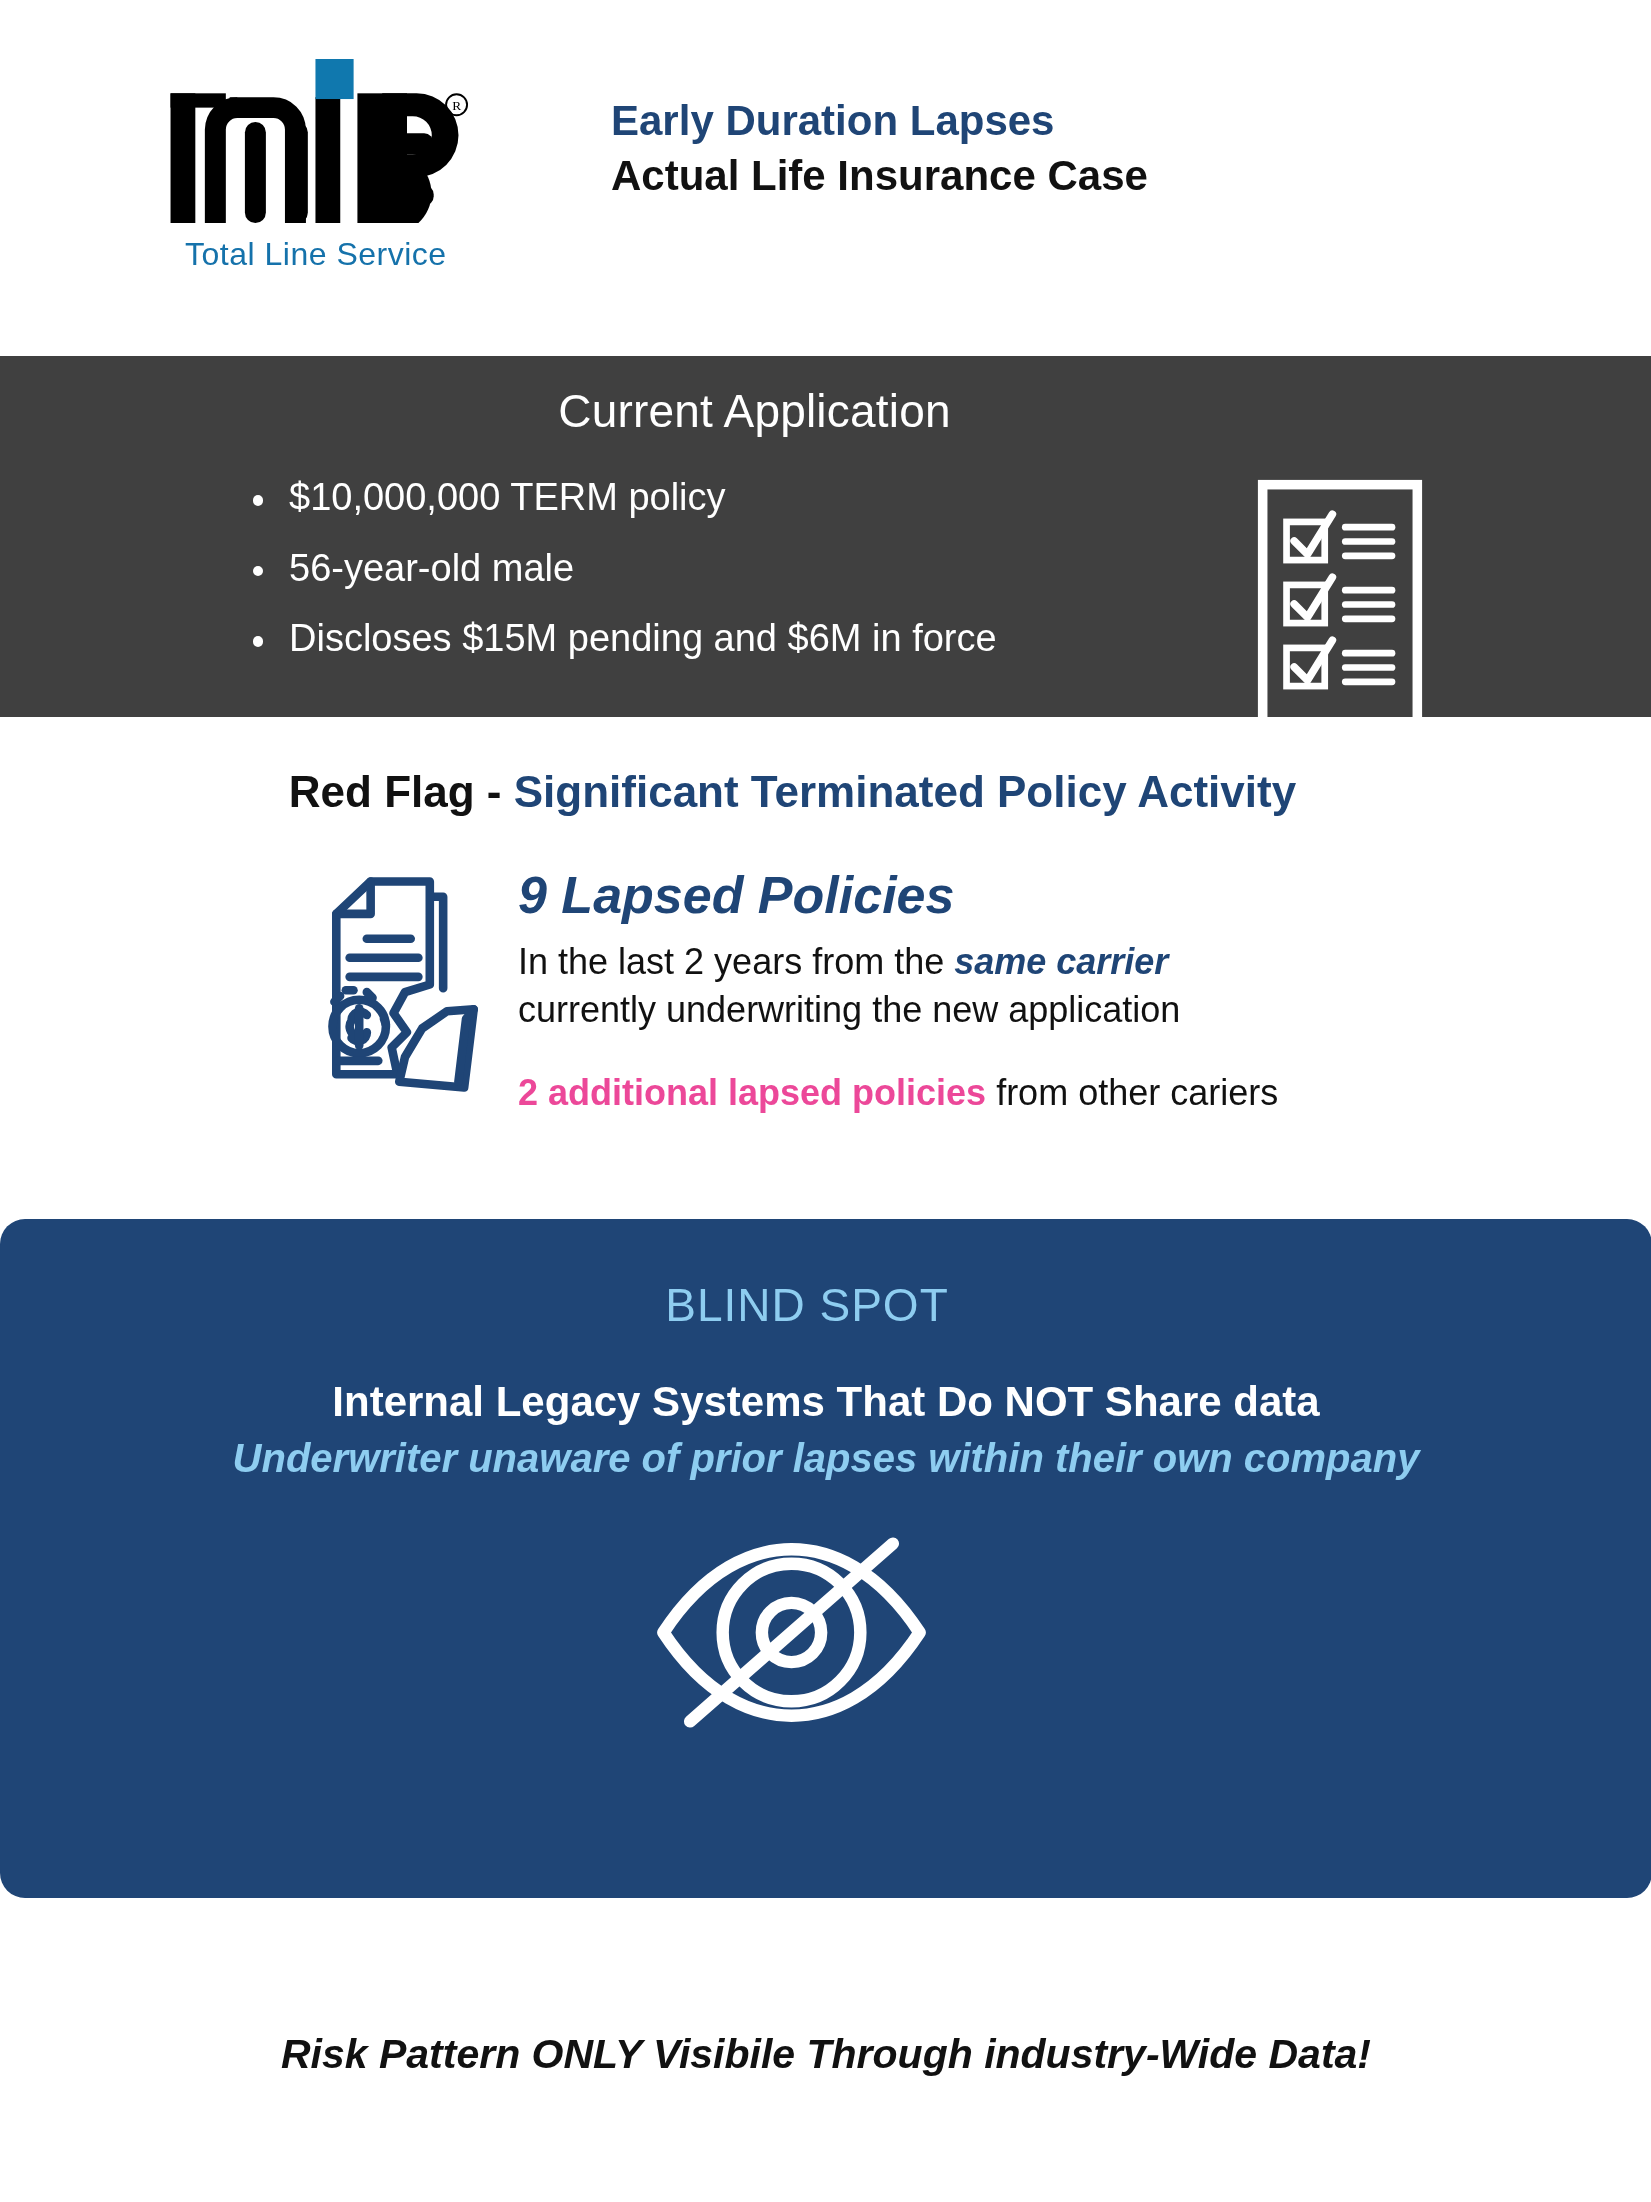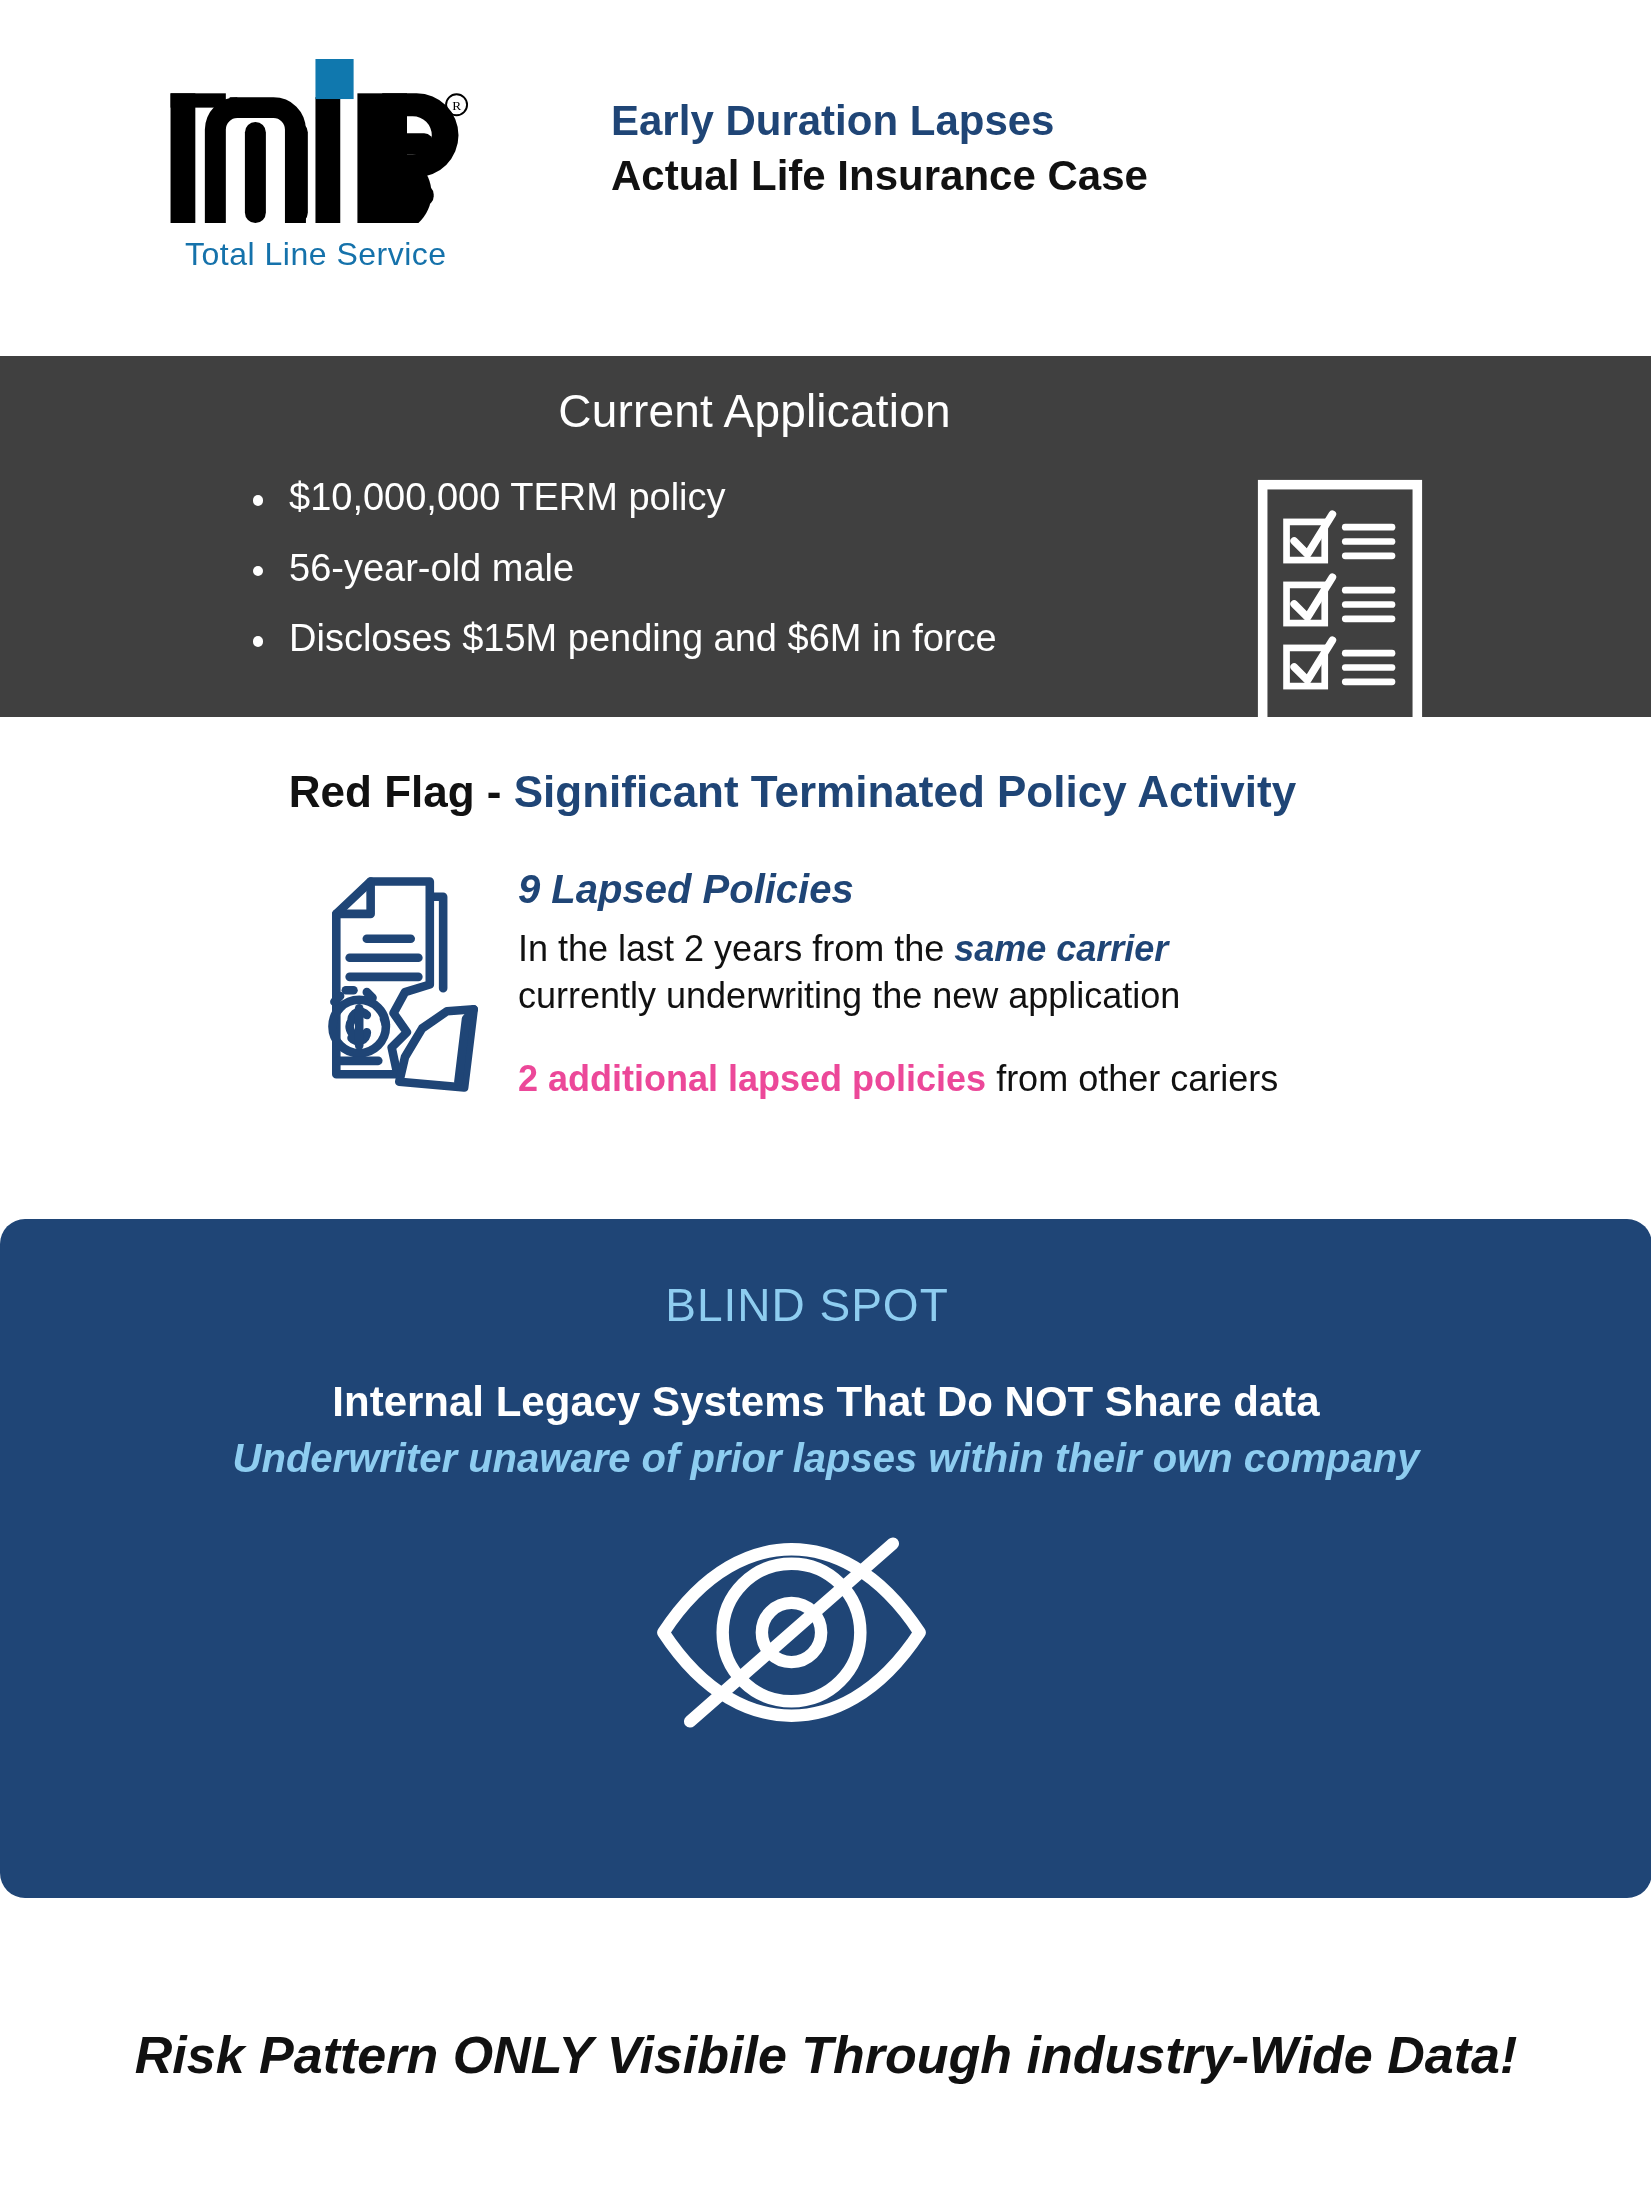--- a/index.html
+++ b/index.html
@@ -152,21 +152,21 @@
   }
   .torn-doc-icon {
     flex: none;
     margin-top: 13.4px;
   }
   .redflag-text {
     margin-left: 29px;
     padding-top: 9.6px;
   }
   .lapsed-headline {
-    font-size: 40px;
+    font-size: 52px;
     font-weight: 700;
     font-style: italic;
     color: #1f4576;
     line-height: 1.1;
     white-space: nowrap;
   }
   .lapsed-para {
     margin-top: 14px;
     font-size: 36px;
     color: #111111;
@@ -229,21 +229,21 @@
 
   
   .footer {
     background: #ffffff;
     flex: 1;
     display: flex;
     align-items: center;
     justify-content: center;
   }
   .footer-text {
-    font-size: 52px;
+    font-size: 41px;
     font-weight: 700;
     font-style: italic;
     color: #111111;
     white-space: nowrap;
     margin-top: 9.6px;
   }
 </style>
 </head>
 <body>
 

